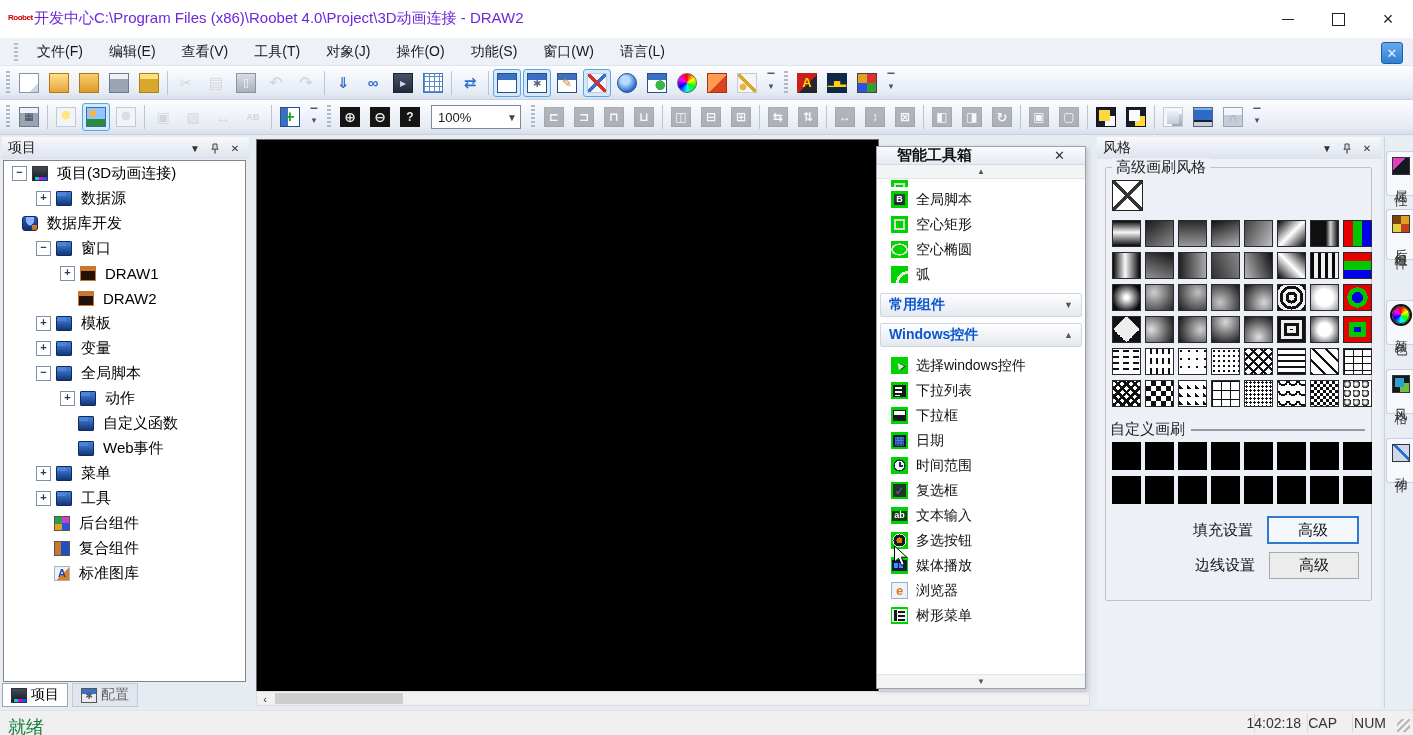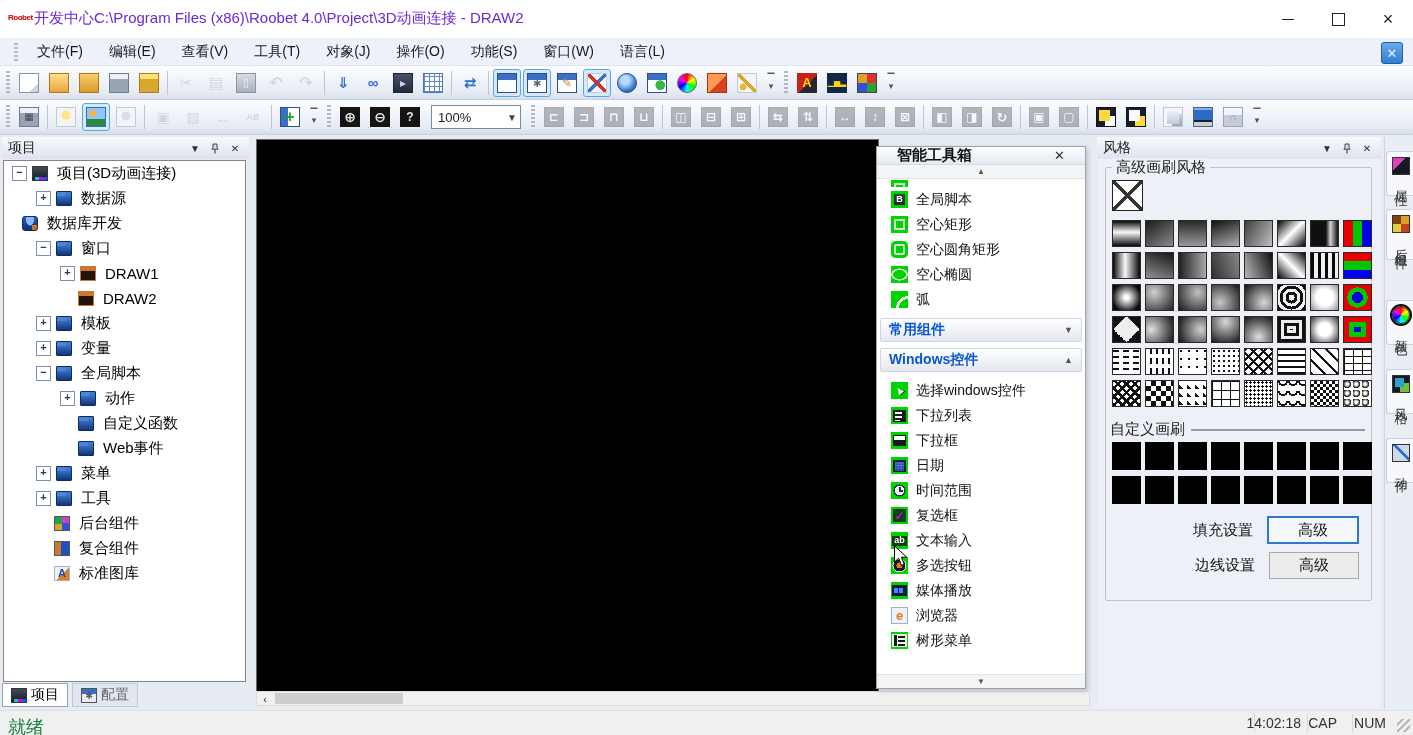--- a/index.html
+++ b/index.html
@@ -604,24 +604,20 @@
   <div id="tbx-shapes">
       <div class="tbx-item">
         <span class="ic ic17" style="background: linear-gradient(rgb(58, 63, 69), rgb(36, 40, 45)) 3px 3px / 11px 11px no-repeat, rgb(0, 212, 0);">
           <b style="color: rgb(255, 255, 255); font-size: 9px;">B</b>
         </span>
         <span class="lbl">全局脚本</span>
       </div>
       <div class="tbx-item">
         <span class="ic ic17" style="background: rgb(0, 212, 0); box-shadow: rgb(0, 212, 0) 0px 0px 0px 3px inset, rgb(216, 216, 216) 0px 0px 0px 5px inset;"></span>
         <span class="lbl">空心矩形</span>
-      </div>
-      <div class="tbx-item">
-        <span class="ic ic17" style="background: rgb(0, 212, 0); border-radius: 5px; box-shadow: rgb(0, 212, 0) 0px 0px 0px 3px inset, rgb(216, 216, 216) 0px 0px 0px 5px inset;"></span>
-        <span class="lbl">空心圆角矩形</span>
       </div>
       <div class="tbx-item">
         <span class="ic ic17" style="background: radial-gradient(55% 40%, transparent 0px, transparent 66%, rgb(216, 216, 216) 68%, rgb(216, 216, 216) 88%, transparent 90%), rgb(0, 212, 0);"></span>
         <span class="lbl">空心椭圆</span>
       </div>
       <div class="tbx-item">
         <span class="ic ic17" style="background: radial-gradient(circle at 100% 100%, transparent 0px, transparent 9px, rgb(232, 232, 232) 9px, rgb(232, 232, 232) 12px, transparent 12px), rgb(0, 212, 0);"></span>
         <span class="lbl">弧</span>
       </div>
     </div>

